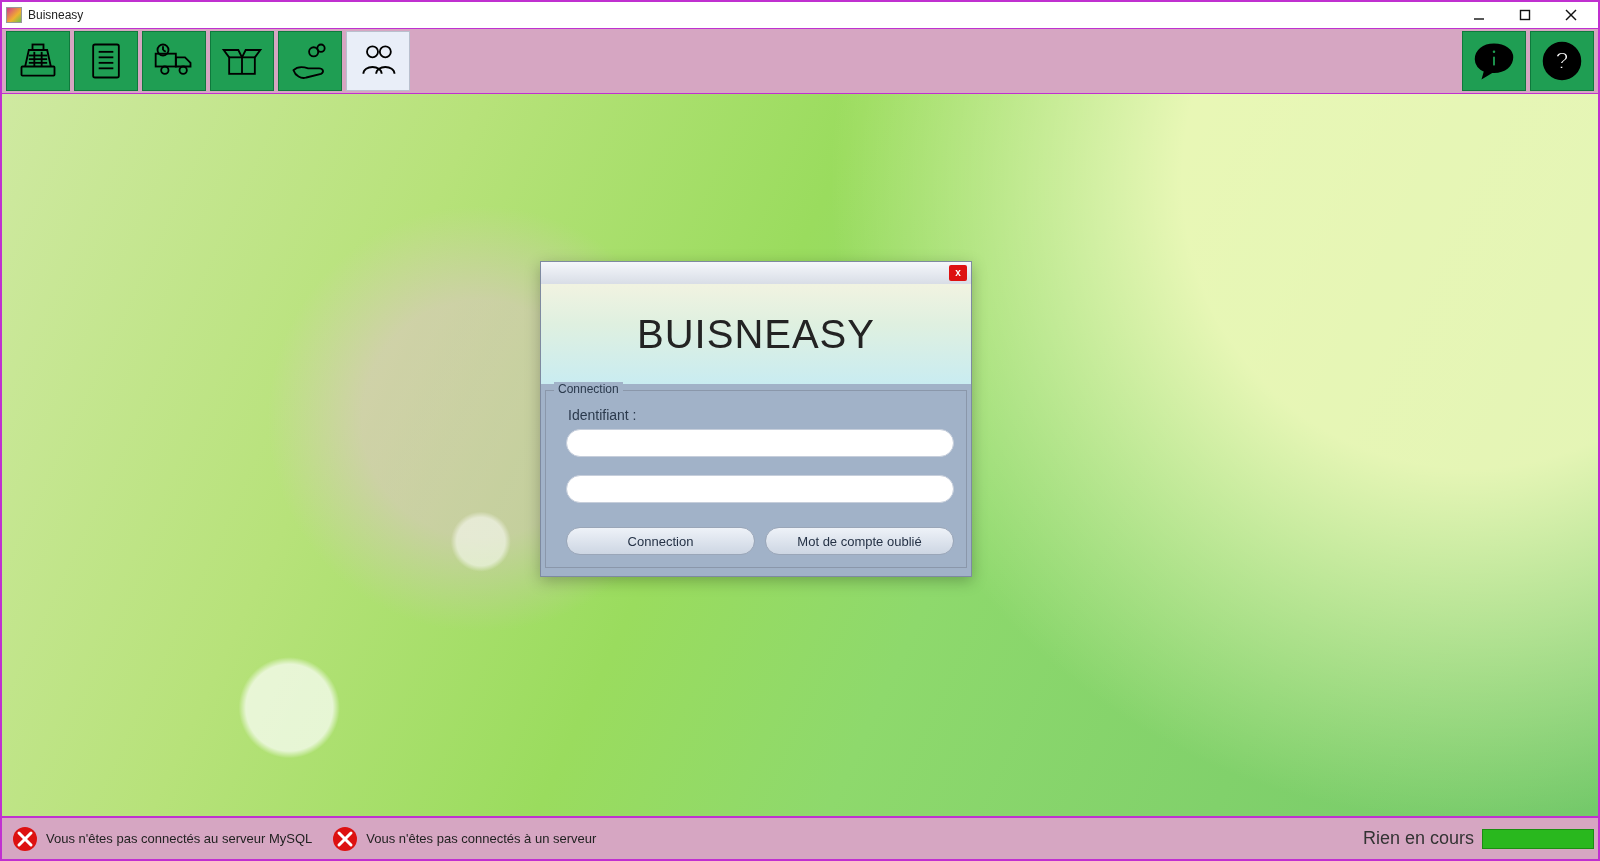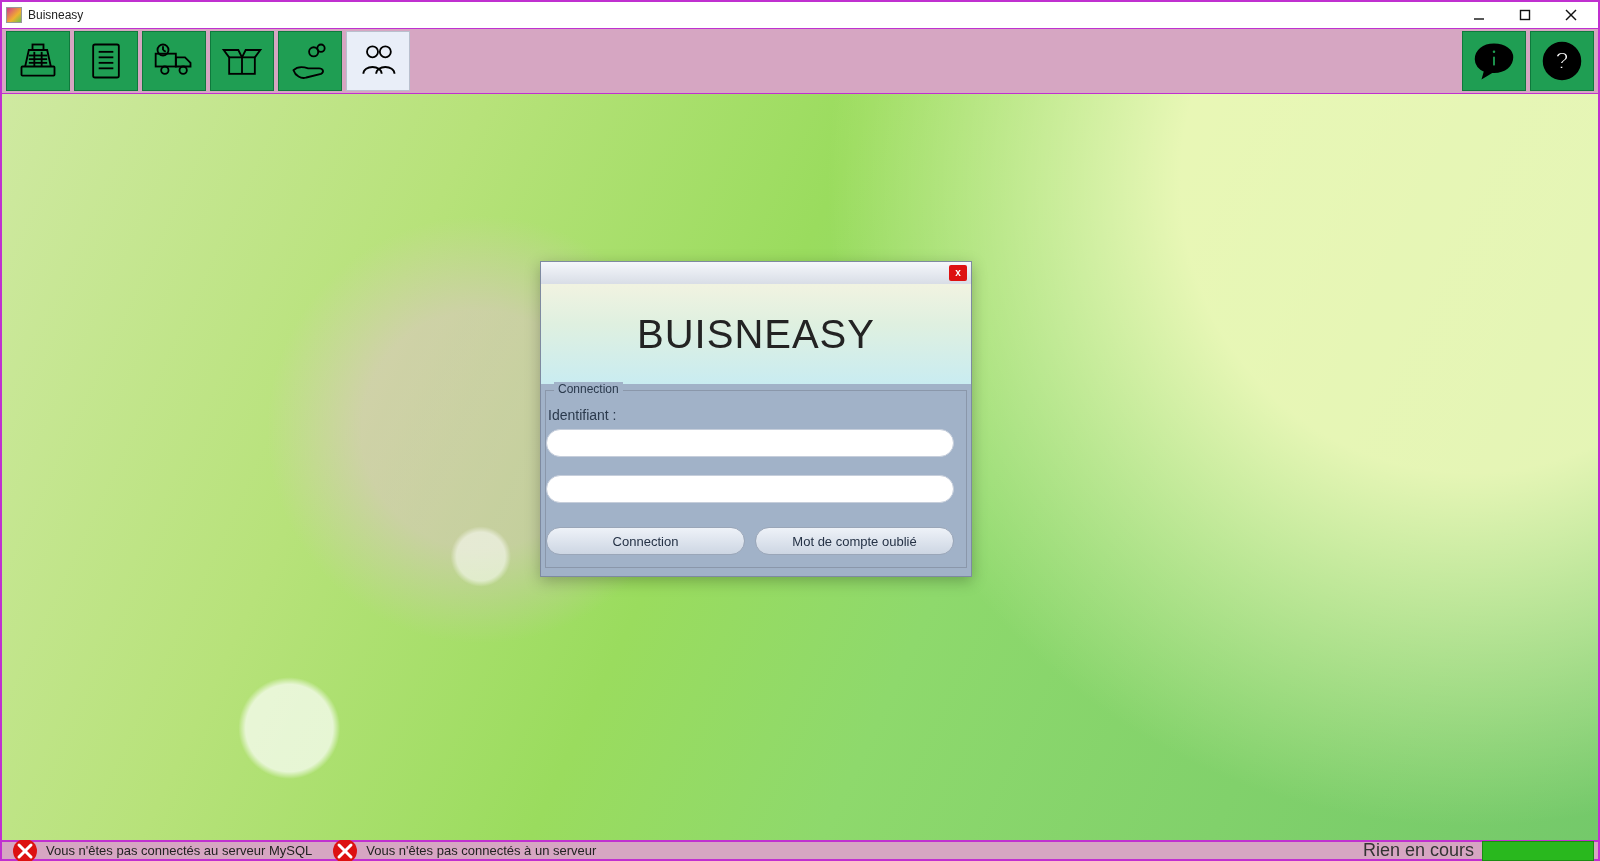--- a/index.html
+++ b/index.html
@@ -30,30 +30,30 @@
       radial-gradient(circle at 92% 12%, rgba(255,255,200,.8) 0 18%, transparent 40%),
       linear-gradient(115deg,#cfe9a1 0%, #b7e27a 25%, #9adc5e 45%, #8ed96c 60%, #74c96a 100%);
   }
 
   
   .dialog { position:absolute; left:538px; top:167px; width:432px; background:#a1b2c8; border:1px solid #7e8aa0; box-shadow:0 4px 14px rgba(0,0,0,.25); }
   .dialog .dlg-titlebar { height:22px; background:linear-gradient(#f5f7fb,#d8dde6); display:flex; align-items:center; justify-content:flex-end; padding:0 4px;}
   .dlg-close { width:18px; height:16px; background:#d11; color:#fff; font-size:10px; line-height:16px; text-align:center; border-radius:2px; font-weight:700;}
   .dialog .banner { height:100px; background:linear-gradient(#f1f3e1 0%, #dff0e0 40%, #c9ecf1 100%); display:flex; align-items:center; justify-content:center; }
   .dialog .banner span { font-size:40px; letter-spacing:1px; color:#232323; font-weight:400;}
-  .groupbox { margin:6px 4px 8px 4px; border:1px solid #8a97aa; background:#a1b2c8; padding:10px 12px 12px 0; position:relative;}
+  .groupbox { margin:6px 4px 8px 4px; border:1px solid #8a97aa; background:#a1b2c8; padding:10px 12px 12px 20px; position:relative;}
   .groupbox .legend { position:absolute; top:-9px; left:8px; background:#a1b2c8; padding:0 4px; font-size:12px; color:#2b3a4d;}
   .field-label { font-size:14px; color:#2b3a4d; margin:6px 2px 6px 2px; display:block;}
   .text-input { width:100%; height:28px; border-radius:14px; border:1px solid #c6cedb; background:#fff; padding:0 12px; font-size:13px; outline:none; }
   .gap { height:18px;}
   .btnrow { display:flex; gap:10px; margin-top:24px;}
   .pillbtn { flex:1; height:28px; border-radius:14px; border:1px solid #9aa6b8; background:linear-gradient(#eef2f8,#cdd6e3); font-size:13px; color:#253246; display:flex; align-items:center; justify-content:center; cursor:pointer;}
 
   
-  .statusbar { height:19px; background:#d6a6c2; border-top:2px solid #c030d0; display:flex; align-items:center; font-size:13px; color:#222; }
+  .statusbar { height:43px; background:#d6a6c2; border-top:2px solid #c030d0; display:flex; align-items:center; font-size:13px; color:#222; }
   .status-seg { display:flex; align-items:center; gap:8px; padding:0 10px; }
   .xicon { width:26px; height:26px; }
   .statusbar .grow { flex:1; }
   .progress-text { padding:0 8px; font-size:18px; color:#333;}
   .progress { width:112px; height:20px; background:#29b81e; margin-right:4px; border:1px solid #1a8e12;}
 </style>
 </head>
 <body>
 
 <div class="window">

